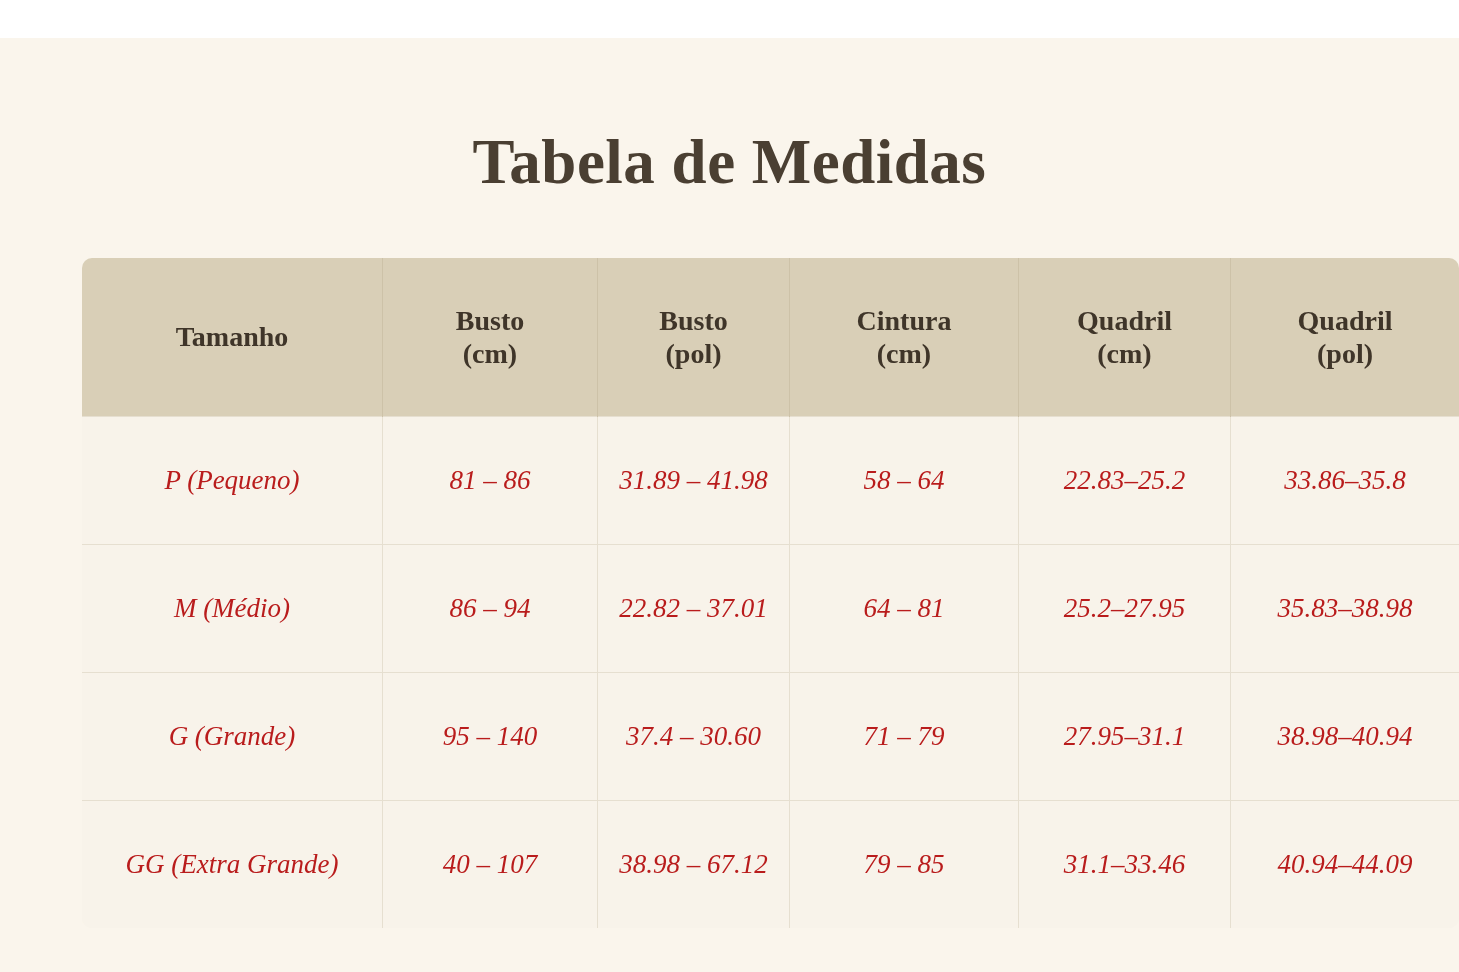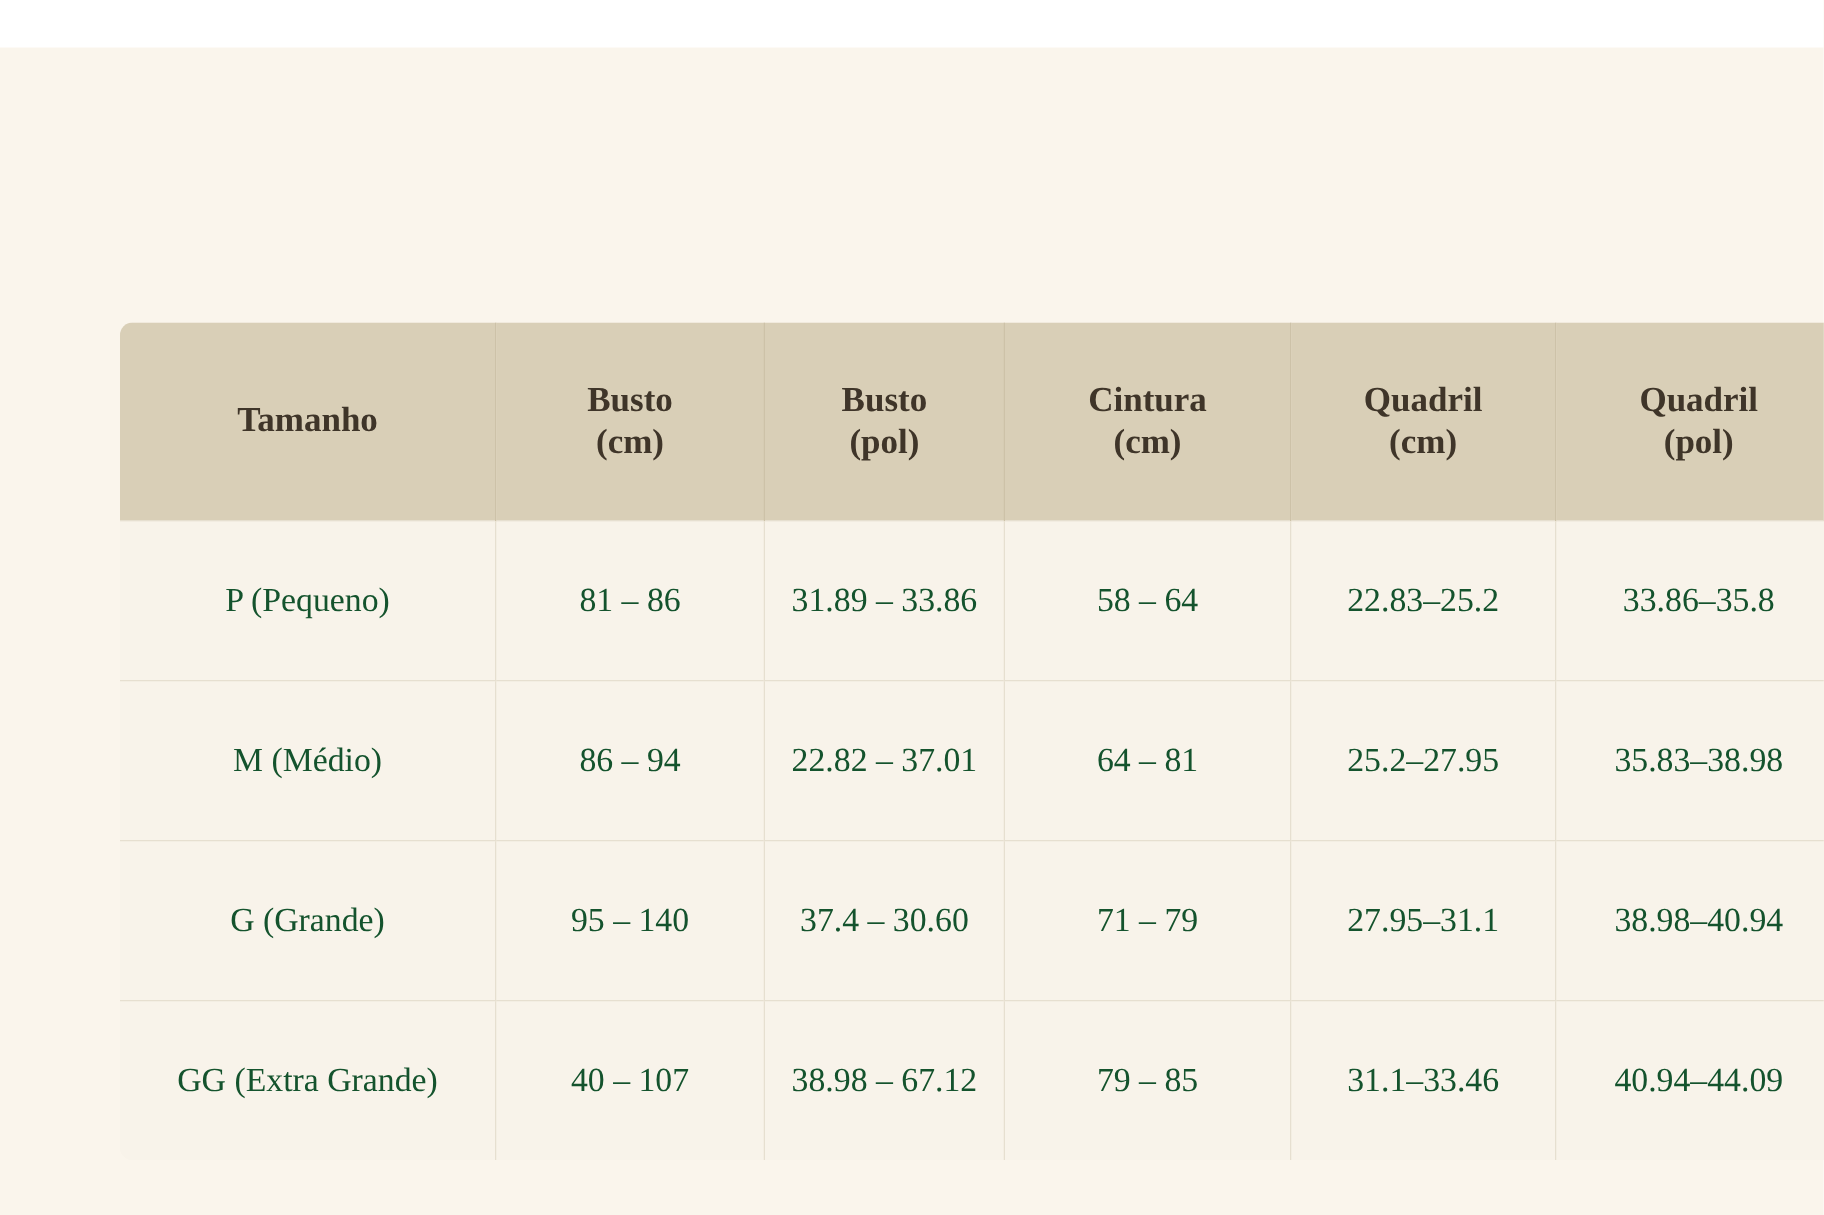--- a/index.html
+++ b/index.html
@@ -37,21 +37,21 @@
     text-align: center;
     font-size: 63px;
     font-weight: 700;
     color: #4a3f32;
     letter-spacing: 0.5px;
     font-family: "Liberation Serif", serif;
   }
   .table-wrap {
     position: absolute;
     top: 258px;
-    left: 96px;
+    left: 82px;
     width: 1276px;
   }
   table.measure-table {
     border-collapse: collapse;
     width: 1276px;
     table-layout: fixed;
     background: #f7f2e8;
     border-radius: 10px;
     overflow: hidden;
   }
@@ -65,30 +65,31 @@
     text-align: center;
     padding: 6px 8px;
     border-right: 1px solid #cdc2a8;
     line-height: 1.18;
   }
   table.measure-table thead th:last-child {
     border-right: none;
   }
   table.measure-table tbody td {
     background: #f8f3ea;
-    color: #14532d;
+    color: #b91c1c;
     font-size: 27px;
     font-weight: 400;
     height: 119px;
     vertical-align: middle;
     text-align: center;
     padding: 4px 8px;
     border-right: 1px solid #e6dfd0;
     border-top: 1px solid #e6dfd0;
     line-height: 1.2;
+    font-style: italic;
   }
   table.measure-table tbody td:last-child {
     border-right: none;
   }
   table.measure-table tbody tr:last-child td {
     border-bottom: none;
   }
   .col-size   { width: 284px; }
   .col-bcm    { width: 198px; }
   .col-bpol   { width: 175px; }
@@ -97,20 +98,21 @@
   .col-qpol   { width: 212px; }
   .hdr-two-line { display: block; }
 </style>
 </head>
 <body>
 
 <div class="page">
 
   <div class="top-strip"></div>
 
+  <div class="title">Tabela de Medidas</div>
 
   <div class="table-wrap">
     <table class="measure-table">
       <thead>
         <tr>
           <th class="col-size">
             <span class="hdr-two-line">Tamanho</span>
           </th>
           <th class="col-bcm">
             <span class="hdr-two-line">Busto</span>
@@ -131,21 +133,21 @@
           <th class="col-qpol">
             <span class="hdr-two-line">Quadril</span>
             <span class="hdr-two-line">(pol)</span>
           </th>
         </tr>
       </thead>
       <tbody>
         <tr>
           <td>P (Pequeno)</td>
           <td>81 – 86</td>
-          <td>31.89 – 33.86</td>
+          <td>31.89 – 41.98</td>
           <td>58 – 64</td>
           <td>22.83–25.2</td>
           <td>33.86–35.8</td>
         </tr>
         <tr>
           <td>M (Médio)</td>
           <td>86 – 94</td>
           <td>22.82 – 37.01</td>
           <td>64 – 81</td>
           <td>25.2–27.95</td>

